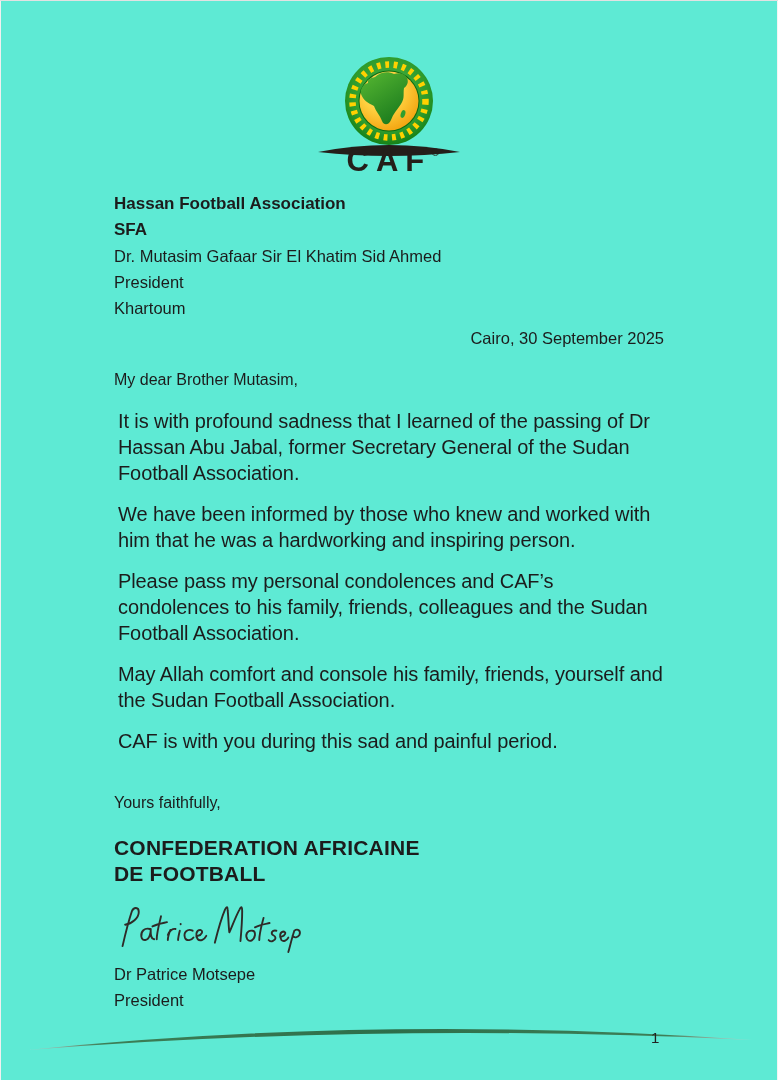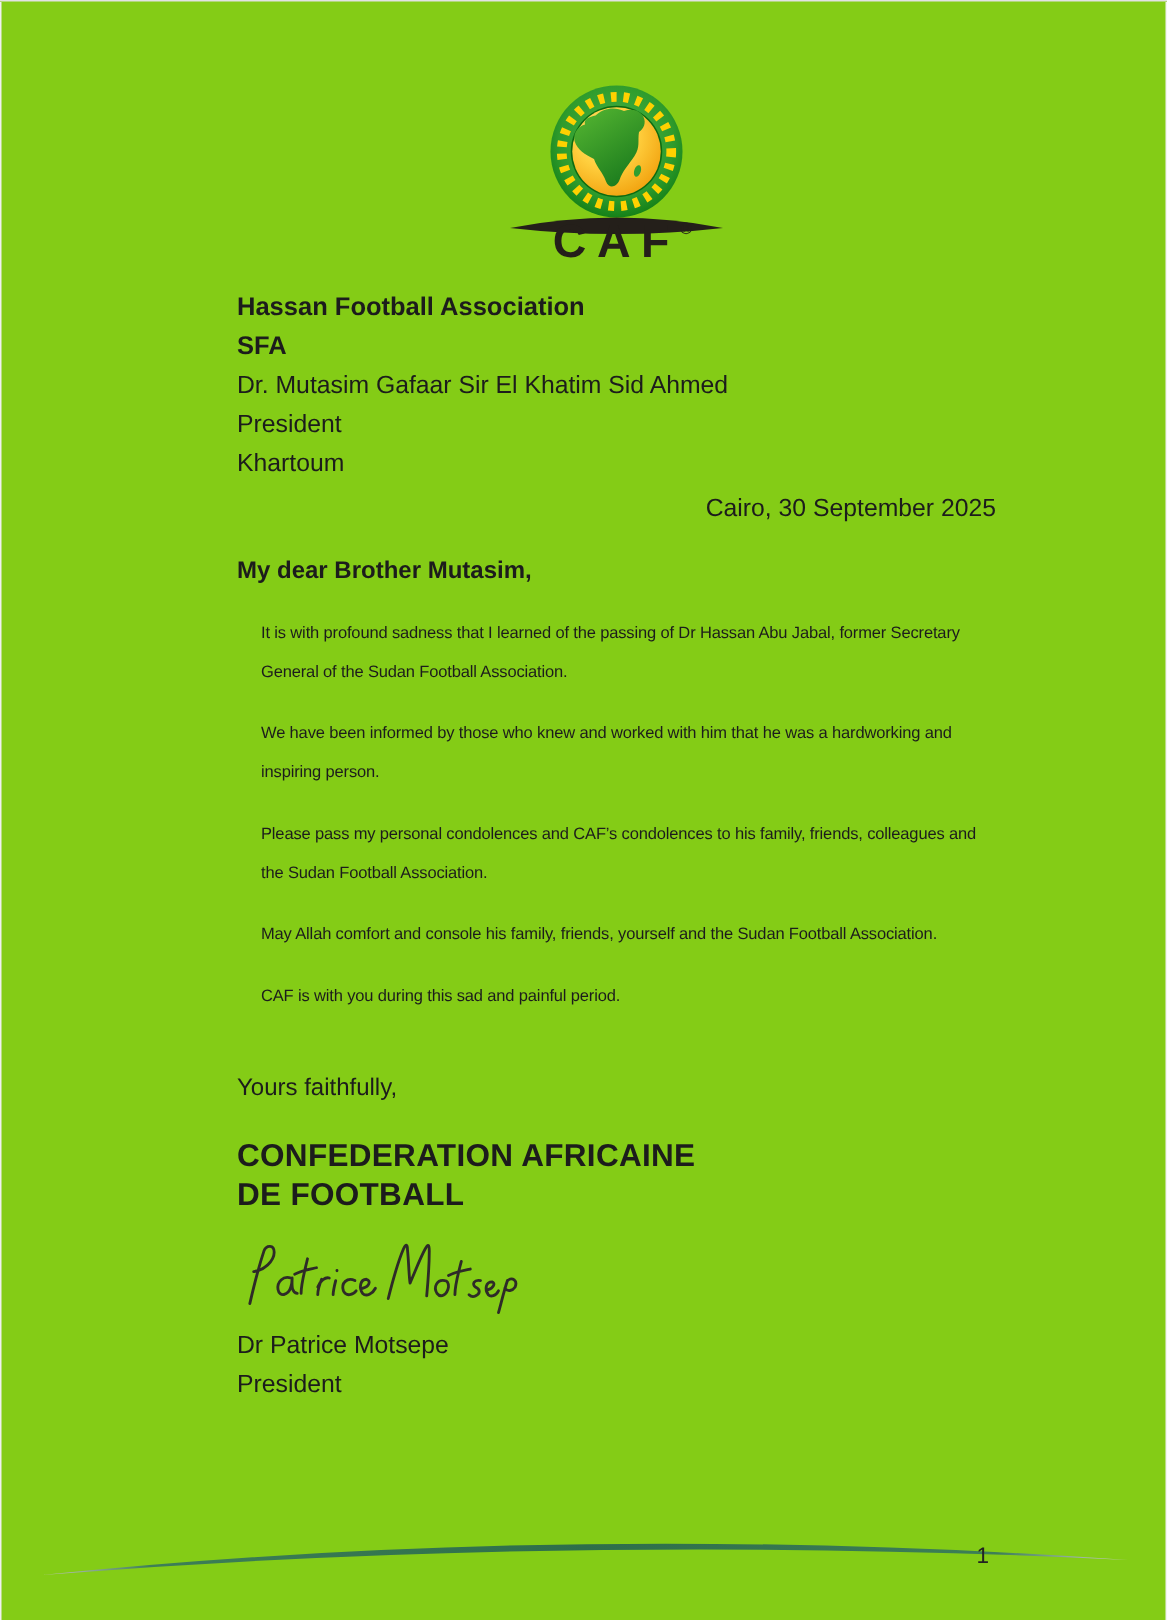--- a/index.html
+++ b/index.html
@@ -2,41 +2,40 @@
 <html><head>
 <meta charset="utf-8">
 <style>
   * { margin: 0; padding: 0; box-sizing: border-box; }
   html, body { background: #ffffff; }
   .page {
     position: relative;
     width: 778px;
     height: 1080px;
     margin: 0 auto;
-    background: #84cc16;
+    background: #5eead4;
     border-top: 1px solid #e2e2e2;
     box-shadow: inset 1px 0 0 #f0f0f0, inset -1px 0 0 #f4f4f4;
     font-family: "Liberation Sans", sans-serif;
     color: #1c1c1c;
     overflow: hidden;
-    padding-left: 44px;
   }
   .content { padding: 0 114px; }
 
   .logo-wrap { padding-top: 54px; text-align: center; }
   .logo-wrap svg { display: inline-block; }
 
   .recipient { margin-top: 14px; font-size: 16.5px; line-height: 26px; }
   .recipient .bold-line { font-weight: bold; font-size: 17px; }
 
   .dateline { margin-top: 4px; text-align: right; font-size: 16.5px; line-height: 26px; }
 
-  .salutation { margin-top: 16px; font-size: 16px; line-height: 26px; font-weight: bold; }
+  .salutation { margin-top: 16px; font-size: 16px; line-height: 26px; }
 
-  p.body-par { margin: 15px 0 0 16px; font-size: 11px; line-height: 26px; letter-spacing: -0.1px; }
+  p.body-par { margin: 15px 0 0 4px; font-size: 20px; line-height: 26px; letter-spacing: -0.1px; }
 
   .closing { margin-top: 36px; font-size: 16px; line-height: 26px; }
 
   .sender-org { margin-top: 19px; font-size: 21px; font-weight: bold; line-height: 26px; letter-spacing: 0.2px; }
 
   .signature-block { margin-top: 16px; height: 52px; }
 
   .sender-name { margin-top: 6px; font-size: 16.5px; line-height: 26px; }
   .sender-title { font-size: 16.5px; line-height: 26px; }
 

